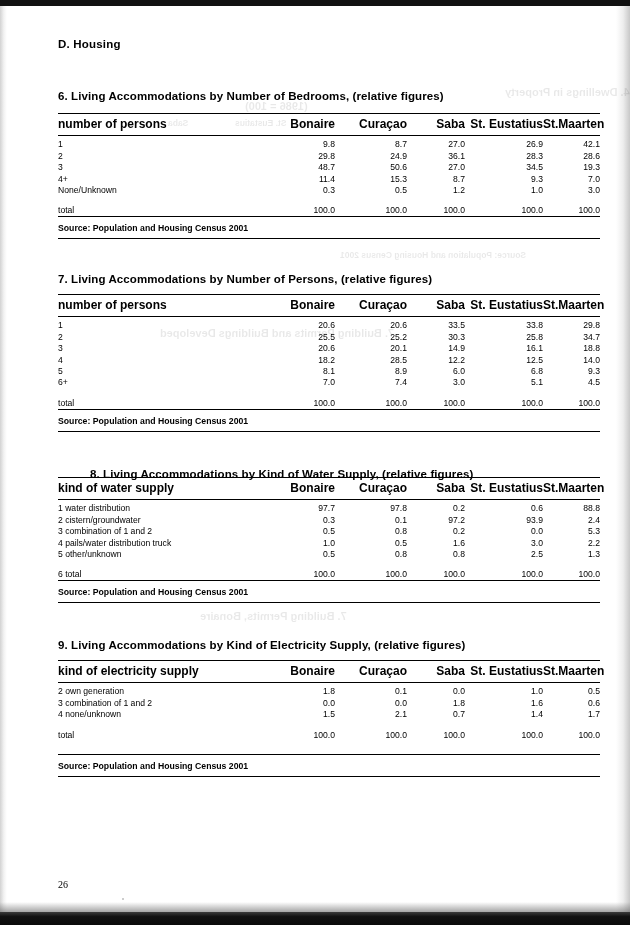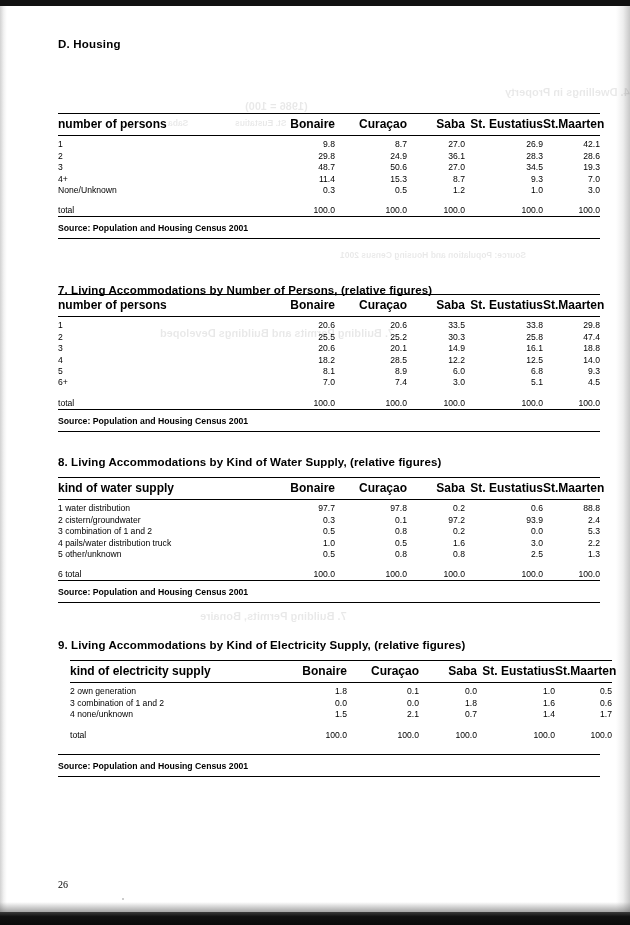--- a/index.html
+++ b/index.html
@@ -167,20 +167,21 @@
     <div class="showthrough" style="left:245px; top:100px; font-size:11px;">(1986 = 100)</div>
     <div class="showthrough" style="left:235px; top:118px; font-size:8.5px;">St. Eustatius</div>
     <div class="showthrough" style="left:168px; top:118px; font-size:8.5px;">Saba</div>
     <div class="showthrough" style="left:300px; top:118px; font-size:8.5px;">Curaçao</div>
     <div class="showthrough" style="left:340px; top:250px; font-size:8.5px;">Source: Population and Housing Census 2001</div>
     <div class="showthrough" style="left:160px; top:327px; font-size:11px;">7. Building Permits and Buildings Developed</div>
     <div class="showthrough" style="left:200px; top:610px; font-size:11px;">7. Building Permits, Bonaire</div>
 
     <div class="section-head" style="top:38px;">D. Housing</div>
 
+    <div class="table-title" style="top:90px;">6. Living Accommodations by Number of Bedrooms, (relative figures)</div>
 
     <table class="stat" style="top:113px;">
       <thead>
         <tr>
           <th class="stub">number of persons</th>
           <th class="num c-bonaire">Bonaire</th>
           <th class="num c-curacao">Curaçao</th>
           <th class="num c-saba">Saba</th>
           <th class="num c-steus">St. Eustatius</th>
           <th class="num c-stmaart">St.Maarten</th>
@@ -235,21 +236,21 @@
           <td class="num">100.0</td>
           <td class="num">100.0</td>
         </tr>
       </tbody>
     </table>
 
     <div class="rule-bottom" style="top:216px;"></div>
     <div class="source" style="top:223px;">Source: Population and Housing Census 2001</div>
     <div class="rule-bottom" style="top:238px;"></div>
 
-    <div class="table-title" style="top:284px;">7. Living Accommodations by Number of Persons, (relative figures)</div>
+    <div class="table-title" style="top:273px;">7. Living Accommodations by Number of Persons, (relative figures)</div>
 
     <table class="stat" style="top:294px;">
       <thead>
         <tr>
           <th class="stub">number of persons</th>
           <th class="num c-bonaire">Bonaire</th>
           <th class="num c-curacao">Curaçao</th>
           <th class="num c-saba">Saba</th>
           <th class="num c-steus">St. Eustatius</th>
           <th class="num c-stmaart">St.Maarten</th>
@@ -263,21 +264,21 @@
           <td class="num">33.5</td>
           <td class="num">33.8</td>
           <td class="num">29.8</td>
         </tr>
         <tr>
           <td class="stub">2</td>
           <td class="num">25.5</td>
           <td class="num">25.2</td>
           <td class="num">30.3</td>
           <td class="num">25.8</td>
-          <td class="num">47.4</td>
+          <td class="num">34.7</td>
         </tr>
         <tr>
           <td class="stub">3</td>
           <td class="num">20.6</td>
           <td class="num">20.1</td>
           <td class="num">14.9</td>
           <td class="num">16.1</td>
           <td class="num">18.8</td>
         </tr>
         <tr>
@@ -312,21 +313,21 @@
           <td class="num">100.0</td>
           <td class="num">100.0</td>
         </tr>
       </tbody>
     </table>
 
     <div class="rule-bottom" style="top:409px;"></div>
     <div class="source" style="top:416px;">Source: Population and Housing Census 2001</div>
     <div class="rule-bottom" style="top:431px;"></div>
 
-    <div class="table-title" style="top:456px;">8. Living Accommodations by Kind of Water Supply, (relative figures)</div>
+    <div class="table-title" style="top:468px;margin-left:32px;">8. Living Accommodations by Kind of Water Supply, (relative figures)</div>
 
     <table class="stat" style="top:477px;">
       <thead>
         <tr>
           <th class="stub">kind of water supply</th>
           <th class="num c-bonaire">Bonaire</th>
           <th class="num c-curacao">Curaçao</th>
           <th class="num c-saba">Saba</th>
           <th class="num c-steus">St. Eustatius</th>
           <th class="num c-stmaart">St.Maarten</th>
@@ -383,21 +384,21 @@
         </tr>
       </tbody>
     </table>
 
     <div class="rule-bottom" style="top:580px;"></div>
     <div class="source" style="top:587px;">Source: Population and Housing Census 2001</div>
     <div class="rule-bottom" style="top:602px;"></div>
 
     <div class="table-title" style="top:639px;">9. Living Accommodations by Kind of Electricity Supply, (relative figures)</div>
 
-    <table class="stat" style="top:660px;margin-left:12px;">
+    <table class="stat" style="top:660px;">
       <thead>
         <tr>
           <th class="stub">kind of electricity supply</th>
           <th class="num c-bonaire">Bonaire</th>
           <th class="num c-curacao">Curaçao</th>
           <th class="num c-saba">Saba</th>
           <th class="num c-steus">St. Eustatius</th>
           <th class="num c-stmaart">St.Maarten</th>
         </tr>
       </thead>

